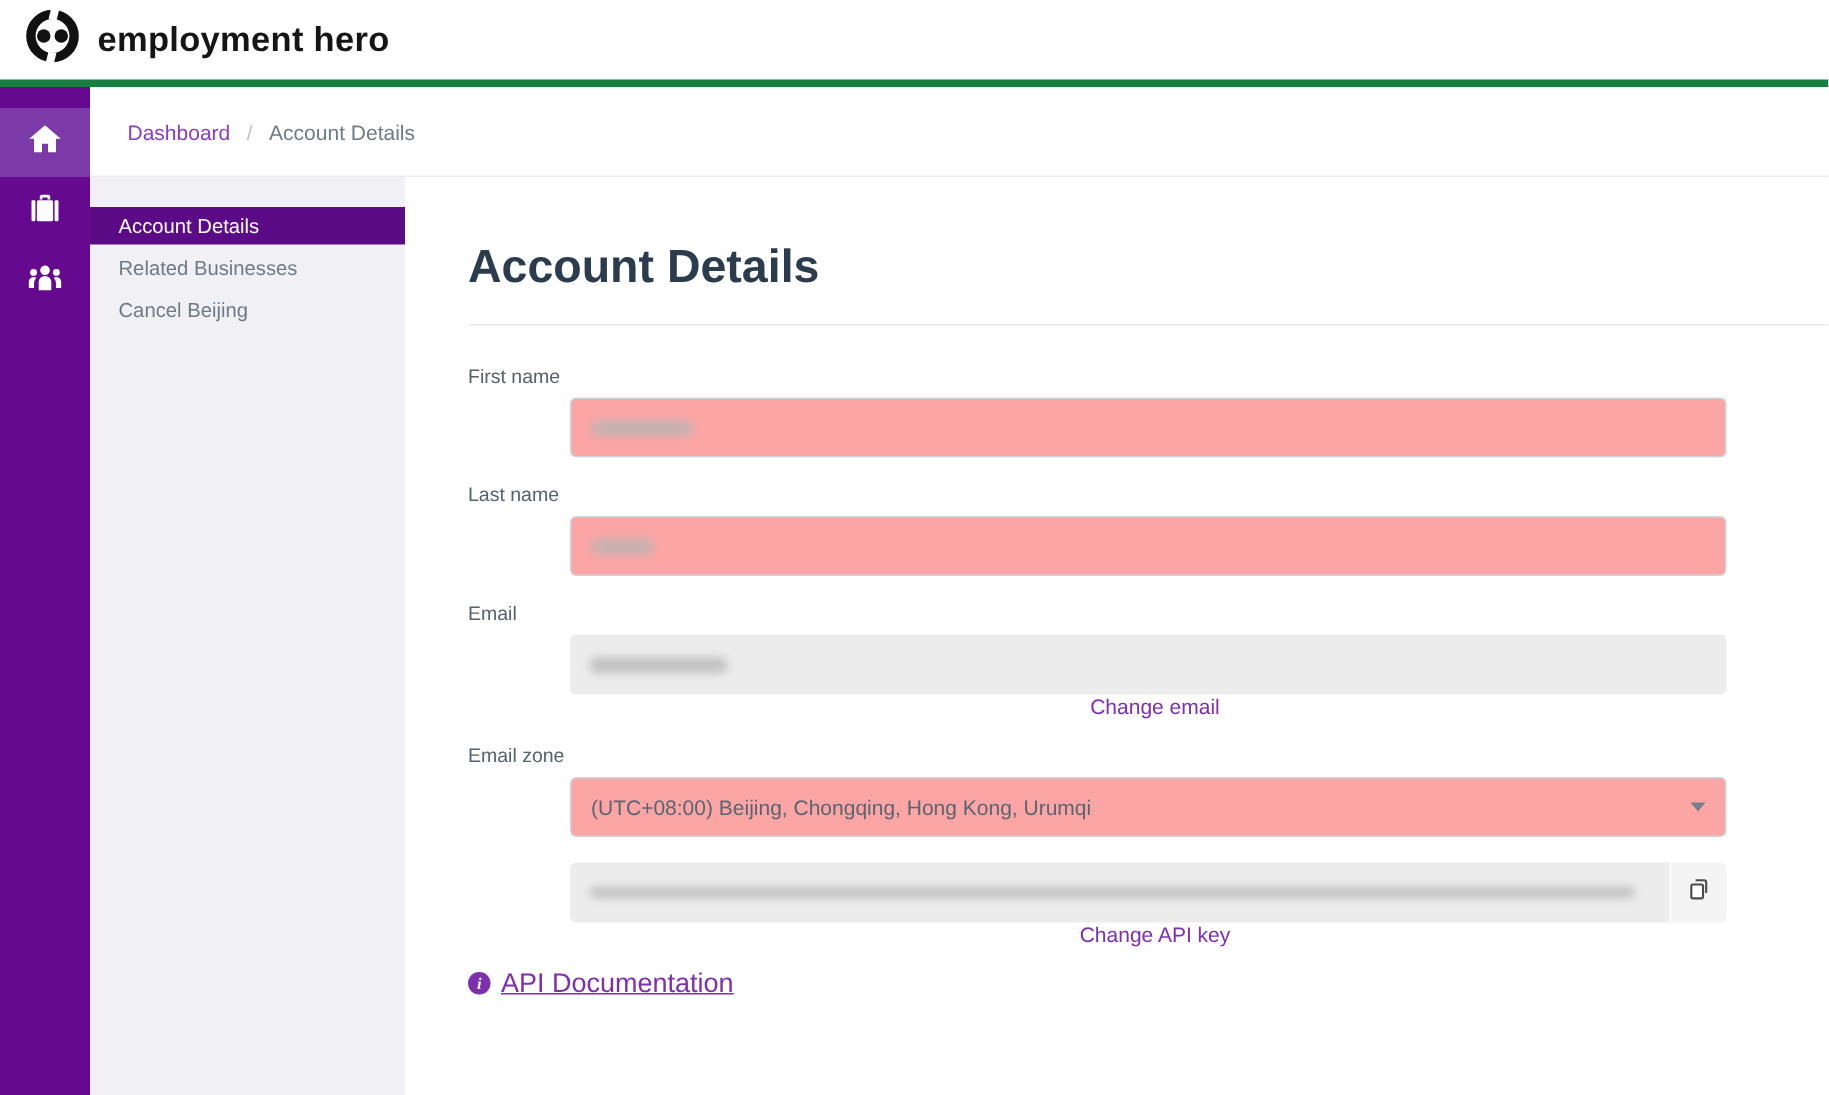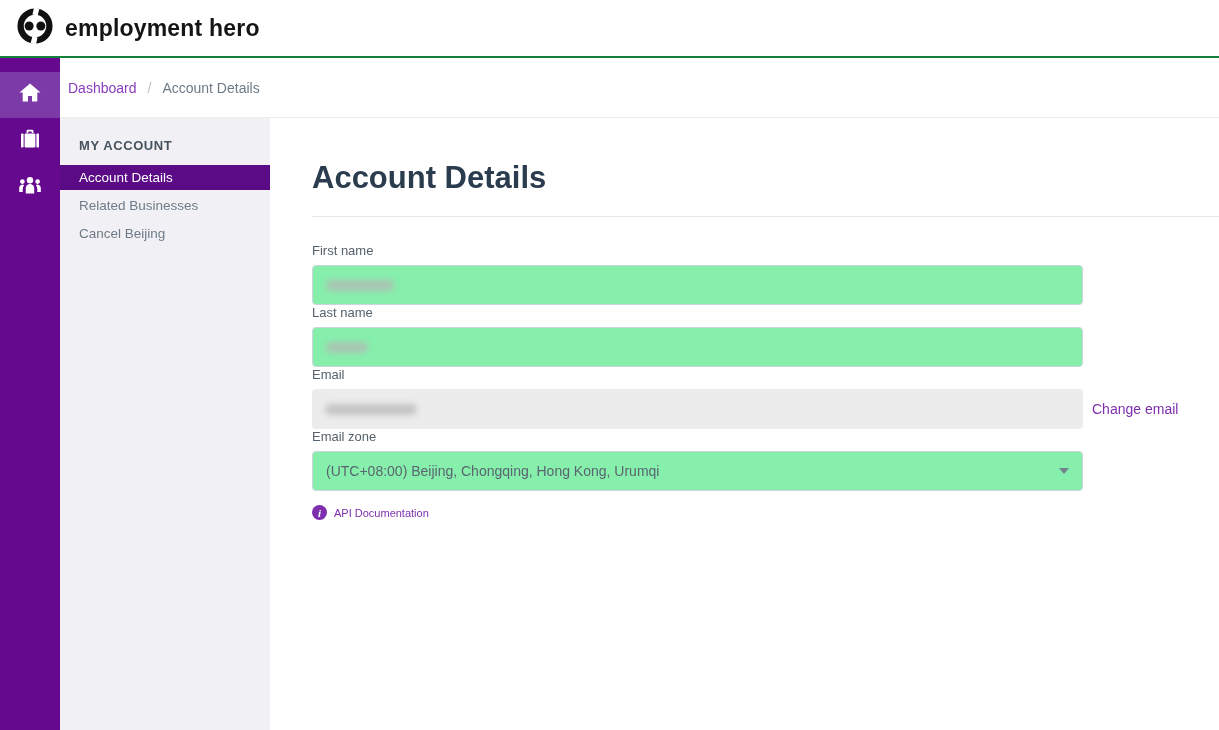--- a/index.html
+++ b/index.html
@@ -3,73 +3,73 @@
 <meta charset="utf-8">
 <style>
   * { margin:0; padding:0; box-sizing:border-box; }
   html,body { width:1219px; height:730px; overflow:hidden; background:#fff;
     font-family:"Liberation Sans", sans-serif; }
   .app { display:grid; width:1219px; height:730px;
     grid-template-columns:60px 210px 1fr;
     grid-template-rows:58px 60px 1fr; }
 
   
-  .header { grid-column:1/4; grid-row:1; background:#fff; border-bottom:2px solid #15803d;
+  .header { grid-column:1/4; grid-row:1; background:#fff; border-bottom:5px solid #15803d;
     display:flex; align-items:center; padding-left:17px; }
   .logo { display:flex; align-items:center; gap:12px; }
   .logo-text { font-size:23px; font-weight:700; color:#151515; letter-spacing:.2px; }
 
   
   .rail { grid-column:1; grid-row:2/4; background:#65098f; display:flex; flex-direction:column; padding-top:14px; }
   .rail-item { width:60px; height:46px; display:flex; align-items:center; justify-content:center; cursor:pointer; }
   .rail-item.active { background:#7c3aa8; }
 
   
   .crumbbar { grid-column:2/4; grid-row:2; background:#fff; border-bottom:1px solid #ececec;
-    display:flex; align-items:center; padding-left:8px; font-size:14px; }
+    display:flex; align-items:center; padding-left:25px; font-size:14px; }
   .crumb-link { color:#8a3dbd; text-decoration:none; cursor:pointer; }
   .crumb-sep { color:#b9c1c9; margin:0 11px; }
   .crumb-current { color:#6e7b87; }
 
   
   .menu { grid-column:2; grid-row:3; background:#f1f1f5; padding-top:20px; }
   .menu-header { font-size:13px; font-weight:700; letter-spacing:.6px; color:#46525c;
     padding:0 0 12px 19px; }
   .menu-item { font-size:13.5px; color:#6e7b87; padding:5px 10px 5px 19px; margin-bottom:3px; cursor:pointer; }
   .menu-item.active { background:#5b0b86; color:#fff; }
 
   
   .main { grid-column:3; grid-row:3; background:#fff; padding:24px 0 0 42px; }
   .page-title { font-size:31px; font-weight:700; color:#2b3c4e; margin:18px 0 20px; }
   .rule { border:none; border-top:1px solid #e9e9e9; margin:0 0 26px; }
 
-  .group { }
+  .group { margin-bottom:17px; }
   .flabel { font-size:13px; color:#55616b; margin-bottom:7px; }
-  .frow { display:flex; align-items:center; }
+  .frow { display:flex; align-items:center;flex-direction:column; }
   .ibox { width:771px; height:40px; border-radius:4px; display:flex; align-items:center;
     padding:0 13px; font-size:14px; color:#5a6570; }
-  .ibox.bordered { background:#86efac; border:1px solid #ccd6dd; }
+  .ibox.bordered { background:#fca5a5; border:1px solid #ccd6dd; }
   .ibox.disabled { background:#ececec; border:none; }
   .redact { display:inline-block; height:11px; border-radius:5px; background:#b6b6b6; filter:blur(3px); opacity:.75; }
   .pwd-mask { font-size:13px; color:#66727d; letter-spacing:1px; padding-top:4px; }
   .side-link { margin-left:9px; font-size:14px; color:#7d2fae; text-decoration:none; cursor:pointer; white-space:nowrap; }
 
   .select-caret { margin-left:auto; width:0; height:0; border-left:5px solid transparent;
     border-right:5px solid transparent; border-top:6px solid #75828d; }
 
   .apigroup { display:flex; width:771px; }
   .apigroup .ibox { width:734px; border-radius:4px 0 0 4px; }
   .copy-btn { width:37px; height:40px; background:#f4f4f4; border-radius:0 4px 4px 0; margin-left:1px;
     display:flex; align-items:center; justify-content:center; cursor:pointer; }
 
   .apidoc { display:flex; align-items:center; gap:7px; margin-top:14px; cursor:pointer; }
   .info-badge { width:15px; height:15px; border-radius:50%; background:#7d2fae; color:#fff;
     font-size:11px; font-weight:700; display:flex; align-items:center; justify-content:center;
     font-family:"Liberation Serif", serif; font-style:italic; }
-  .apidoc-label { font-size:11px; color:#7d2fae; }
+  .apidoc-label { font-size:18px; color:#7d2fae;text-decoration:underline; }
 </style>
 </head>
 <body>
 
 <div class="app">
 
   <div class="header">
     <div class="logo">
       <span>
         <svg width="36" height="36" viewBox="0 0 40 40">
@@ -116,21 +116,20 @@
     </div>
   </div>
 
   <div class="crumbbar">
     <a class="crumb-link">Dashboard</a>
     <span class="crumb-sep">/</span>
     <span class="crumb-current">Account Details</span>
   </div>
 
   <div class="menu">
-    <div class="menu-header">MY ACCOUNT</div>
     <div class="menu-item active">Account Details</div>
     <div class="menu-item">Related Businesses</div>
     <div class="menu-item">Cancel Beijing</div>
   </div>
 
   <div class="main">
     <h1 class="page-title">Account Details</h1>
     <hr class="rule">
 
     <div class="group">
@@ -166,19 +165,35 @@
       <div class="flabel">Email zone</div>
       <div class="frow">
         <div class="ibox bordered">
           <span>(UTC+08:00) Beijing, Chongqing, Hong Kong, Urumqi</span>
           <span class="select-caret"></span>
         </div>
       </div>
     </div>
 
     <div class="group">
+      <div class="frow">
+        <div class="apigroup">
+          <div class="ibox disabled">
+            <span class="redact" style="width:697px; height:8px"></span>
+          </div>
+          <div class="copy-btn">
+            <span>
+              <svg width="17" height="17" viewBox="0 0 24 24" fill="none" stroke="#4c4c4c" stroke-width="2">
+                <path d="M9 4 h8 a2 2 0 0 1 2 2 v10"></path>
+                <rect x="5" y="8" width="11" height="13" rx="1.5" fill="#fff"></rect>
+              </svg>
+            </span>
+          </div>
+        </div>
+        <a class="side-link">Change API key</a>
+      </div>
       <div class="apidoc">
         <span class="info-badge">i</span>
         <span class="apidoc-label">API Documentation</span>
       </div>
     </div>
   </div>
 </div>
 
 </body></html>

